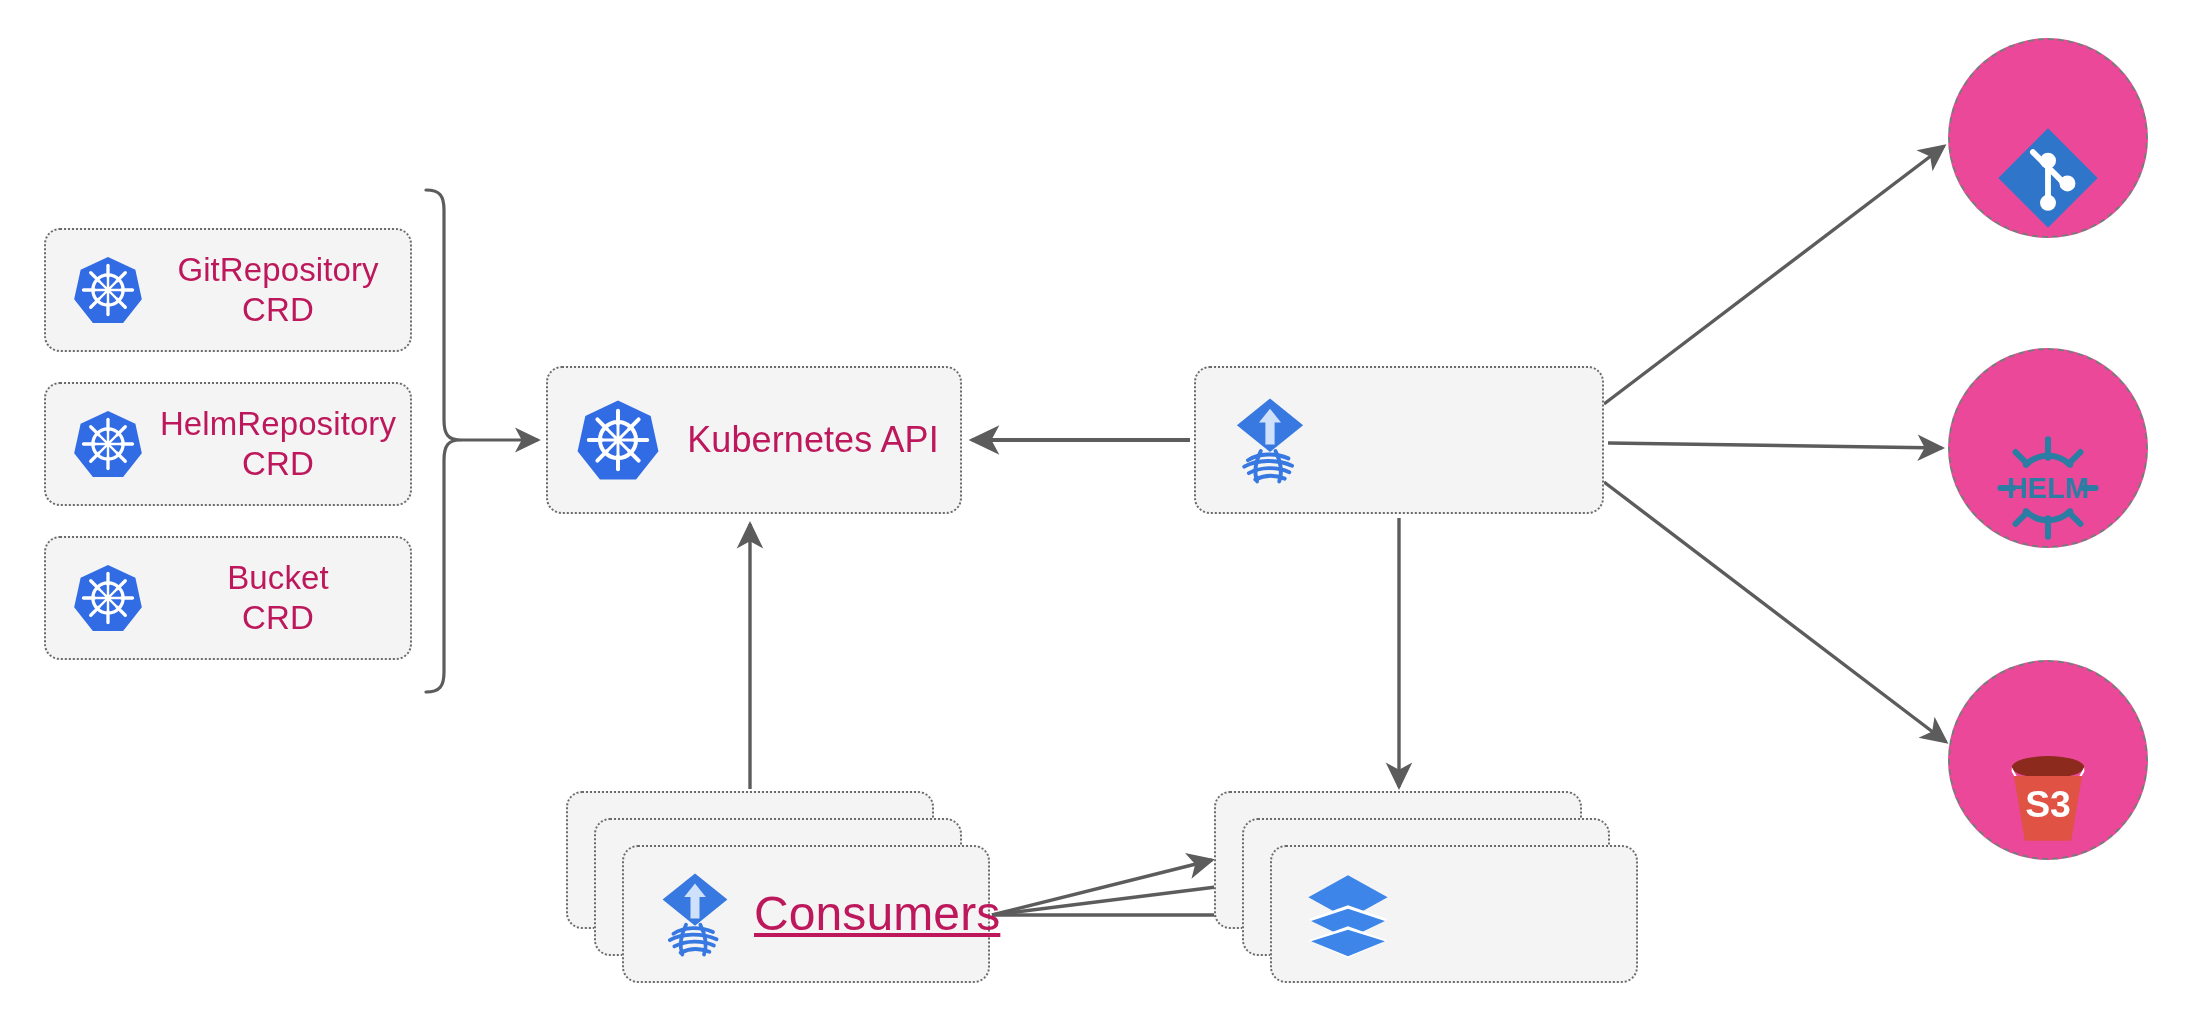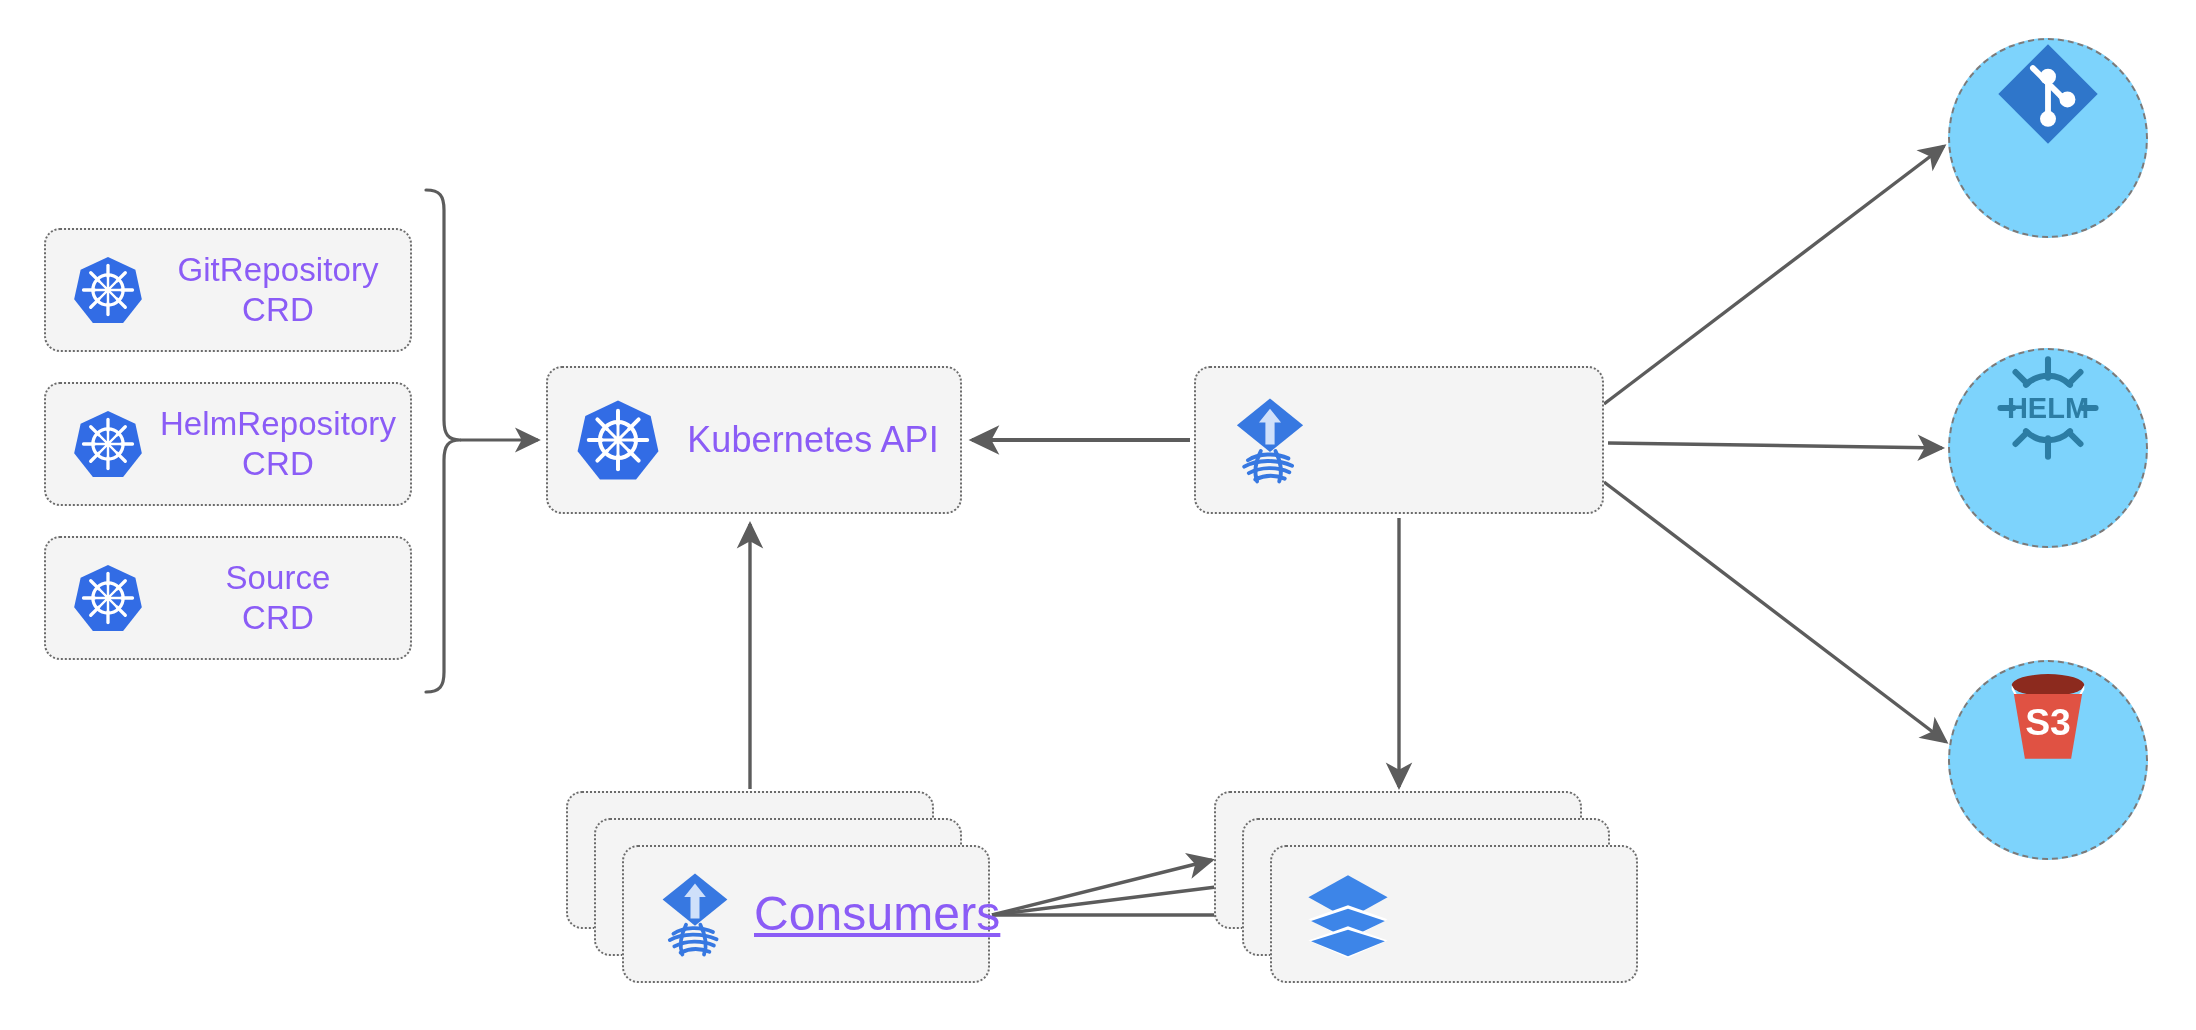--- a/index.html
+++ b/index.html
@@ -34,21 +34,21 @@
   }
   .node .ico{
     flex:0 0 auto;
     display:flex;
     align-items:center;
     justify-content:center;
   }
   .node .lbl{
     flex:1 1 auto;
     text-align:center;
-    color:#8b5cf6;
+    color:#be185d;
     font-size:33px;
     line-height:1.22;
     letter-spacing:.1px;
     white-space:pre-line;
     padding-right:10px;
   }
 
   
   .ghost{
     position:absolute;
@@ -59,23 +59,23 @@
     z-index:1;
   }
   .ghost.g2{ z-index:2; }
 
   
   .circ{
     position:absolute;
     box-sizing:border-box;
     border:2.5px dashed #7a7a7a;
     border-radius:50%;
-    background:#7dd3fc;
+    background:#ec4899;
     display:flex;
-    align-items:flex-start;
+    align-items:flex-end;
     justify-content:center;
     z-index:3;
   }
 
   
   .crd{ left:44px; width:368px; height:124px; padding-left:14px; }
   .crd .ico{ width:96px; }
   .crd .lbl{ font-size:33px; }
 
   #crd-git  { top:228px; }
@@ -239,21 +239,21 @@
           <line x1="50" y1="50" x2="65" y2="35"></line>
           <line x1="50" y1="50" x2="71" y2="50"></line>
           <line x1="50" y1="50" x2="65" y2="65"></line>
           <line x1="50" y1="50" x2="50" y2="71"></line>
           <line x1="50" y1="50" x2="35" y2="65"></line>
           <line x1="50" y1="50" x2="29" y2="50"></line>
           <line x1="50" y1="50" x2="35" y2="35"></line>
         </g>
       </svg>
     </span>
-    <span class="lbl">Source
+    <span class="lbl">Bucket
 CRD</span>
   </div>
 
   <div class="node" id="k8s-api">
     <span class="ico">
       <svg width="86" height="86" viewBox="0 0 100 100">
         <path d="M50 4 L88 22 L97 63 L71 96 L29 96 L3 63 L12 22 Z" fill="#326ce5"></path>
         <g fill="none" stroke="#ffffff" stroke-width="4.6" stroke-linecap="round">
           <circle cx="50" cy="50" r="21"></circle>
           <circle cx="50" cy="50" r="4.4" fill="#ffffff" stroke="none"></circle>

